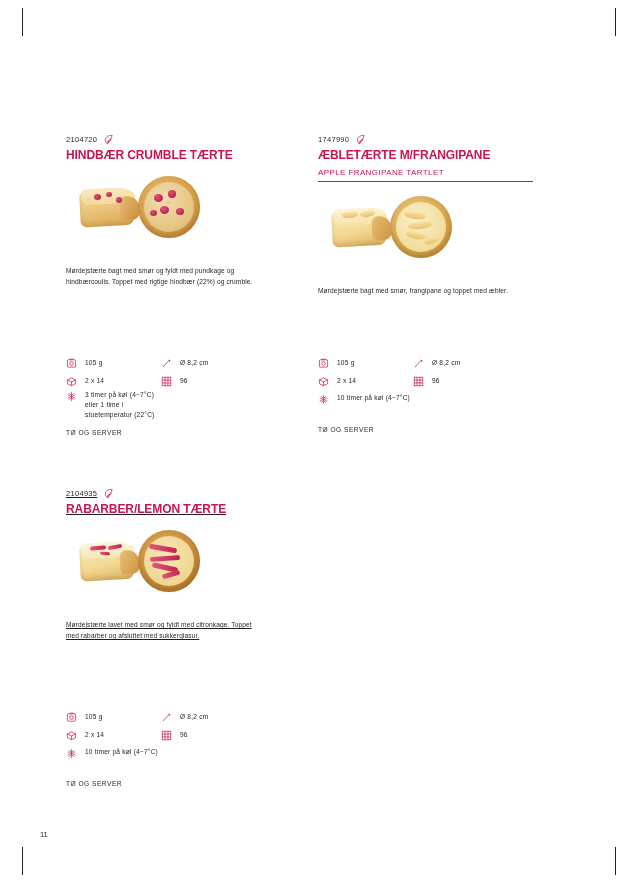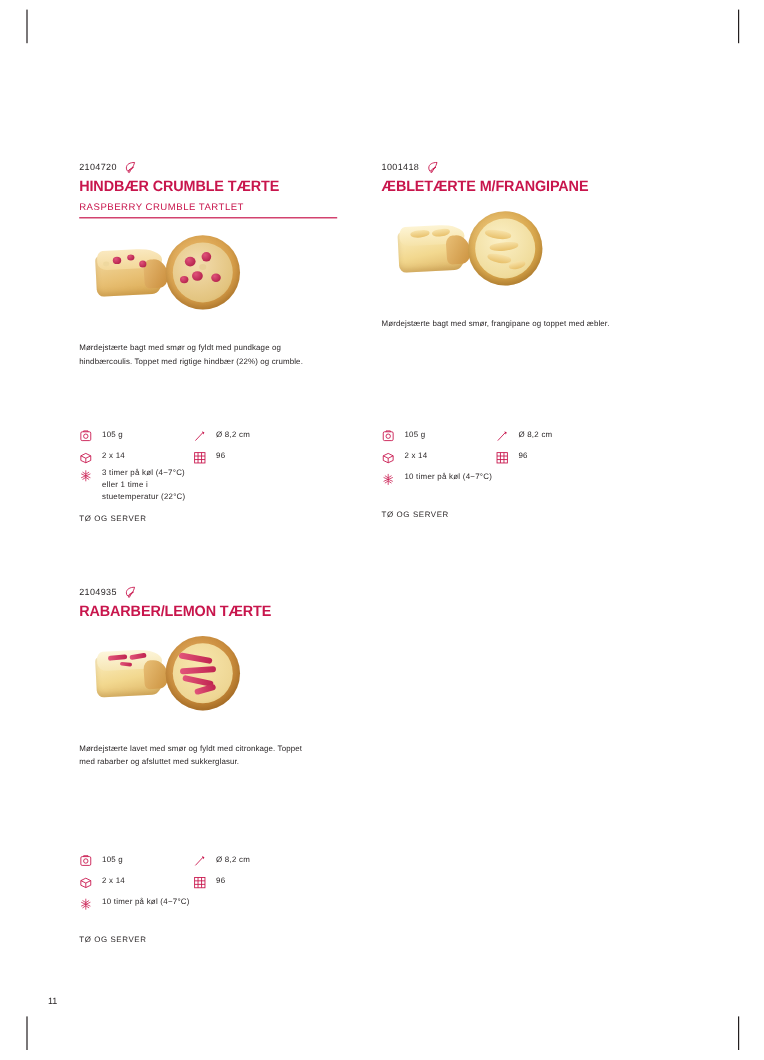--- a/index.html
+++ b/index.html
@@ -29,21 +29,21 @@
     width: 578px; height: 883px;
   }
 
   .product {
     position: absolute;
     width: 215px;
   }
   .product.col1 { left: 66px; }
   .product.col2 { left: 318px; }
   .product.row1 { top: 132px; }
-  .product.row2 { top: 486px; }
+  .product.row2 { top: 486px; text-decoration: underline; }
 
   .code-row {
     display: flex;
     align-items: center;
     gap: 6px;
     height: 14px;
   }
   .code {
     font-size: 7.5px;
     letter-spacing: 0.3px;
@@ -213,21 +213,20 @@
   <div class="product col1 row1">
     <div class="code-row">
       <span class="code">2104720</span>
       <span class="leaf-icon">
         <svg viewBox="0 0 12 12" width="11" height="11">
           <path d="M10 1.5C6 1.5 2.5 3 2.5 6.6c0 1.3.6 2.3 1.3 2.9C5 8 6.8 6.6 9 5.9 7.2 7 5.3 8.4 4.3 10.4l.9.3C6.6 7.8 9.2 5.4 10 1.5z" fill="none" stroke="currentColor" stroke-width="0.8"></path>
         </svg>
       </span>
     </div>
     <div class="title-da">HINDBÆR CRUMBLE TÆRTE</div>
-    <div class="title-en">RASPBERRY CRUMBLE TARTLET</div>
 
     <div class="photo">
       <div class="pastry" style="left:14px;top:0;width:60px;height:56px;">
         <div class="slice-body"></div>
         <div class="slice-top"></div>
         <div class="slice-crust"></div>
         <div class="dot rasp" style="width:7px;height:6px;left:14px;top:16px;"></div>
         <div class="dot rasp" style="width:6px;height:5px;left:26px;top:14px;"></div>
         <div class="dot rasp" style="width:6px;height:6px;left:36px;top:19px;"></div>
         <div class="dot" style="width:5px;height:4px;left:6px;top:20px;background:#efd89f;"></div>
@@ -298,28 +297,29 @@
           <span class="spec-txt" style="white-space:pre-line;width:160px;">3 timer på køl (4−7°C)
 eller 1 time i stuetemperatur (22°C)</span>
         </div>
       </div>
       <div class="serve">TØ OG SERVER</div>
     </div>
   </div>
 
   <div class="product col2 row1">
     <div class="code-row">
-      <span class="code">1001418</span>
+      <span class="code">1747990</span>
       <span class="leaf-icon">
         <svg viewBox="0 0 12 12" width="11" height="11">
           <path d="M10 1.5C6 1.5 2.5 3 2.5 6.6c0 1.3.6 2.3 1.3 2.9C5 8 6.8 6.6 9 5.9 7.2 7 5.3 8.4 4.3 10.4l.9.3C6.6 7.8 9.2 5.4 10 1.5z" fill="none" stroke="currentColor" stroke-width="0.8"></path>
         </svg>
       </span>
     </div>
     <div class="title-da">ÆBLETÆRTE M/FRANGIPANE</div>
+    <div class="title-en">APPLE FRANGIPANE TARTLET</div>
 
     <div class="photo">
       <div class="pastry" style="left:14px;top:0;width:60px;height:56px;">
         <div class="slice-body" style="background:linear-gradient(170deg,#fbeec2 0%,#f2d88f 55%,#dcb262 100%);"></div>
         <div class="slice-top" style="background:linear-gradient(180deg,#fdf4d4,#f6e3a9);"></div>
         <div class="slice-crust" style="background:linear-gradient(120deg,#e9c077,#cb913e);"></div>
         <div class="apple-seg" style="width:16px;height:6px;left:10px;top:14px;transform:rotate(-6deg);"></div>
         <div class="apple-seg" style="width:15px;height:6px;left:28px;top:13px;transform:rotate(-8deg);"></div>
       </div>
       <div class="pastry" style="left:72px;top:-2px;width:70px;height:70px;">

